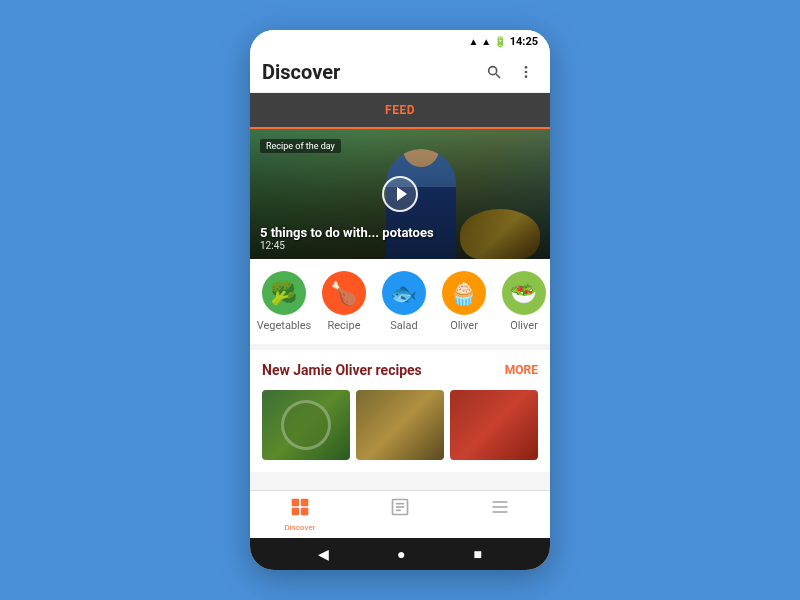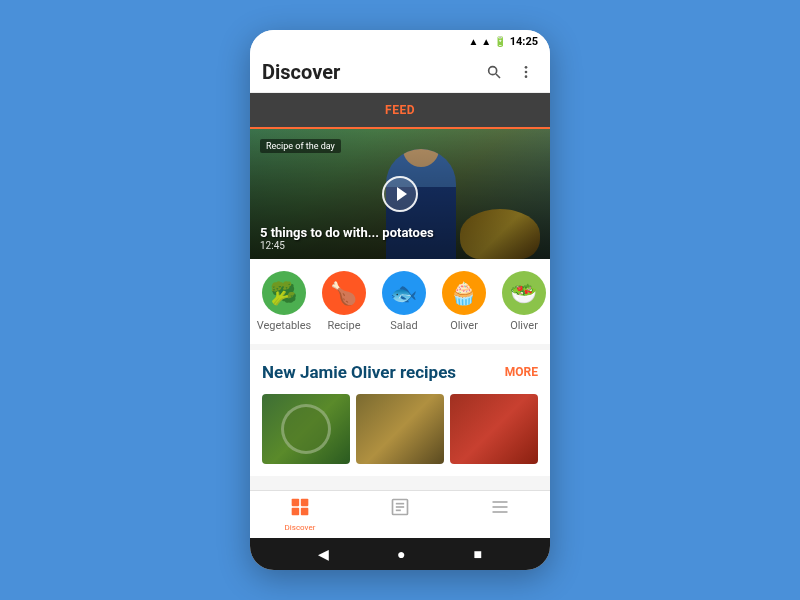--- a/index.html
+++ b/index.html
@@ -197,23 +197,23 @@
     }
     .section-header {
       background: #fff;
       padding: 12px 12px 6px 12px;
       display: flex;
       align-items: center;
       justify-content: space-between;
       margin-top: 6px;
     }
     .section-title {
-      font-size: 17px;
-      font-weight: bold;
-      color: #0c4a6e;
+      font-size: 14px;
+      font-weight: bold;
+      color: #7f1d1d;
     }
     .more-btn {
       font-size: 12px;
       font-weight: bold;
       color: #FF6B35;
       cursor: pointer;
     }
     .recipes-grid {
       background: #fff;
       padding: 6px 12px 12px 12px;

